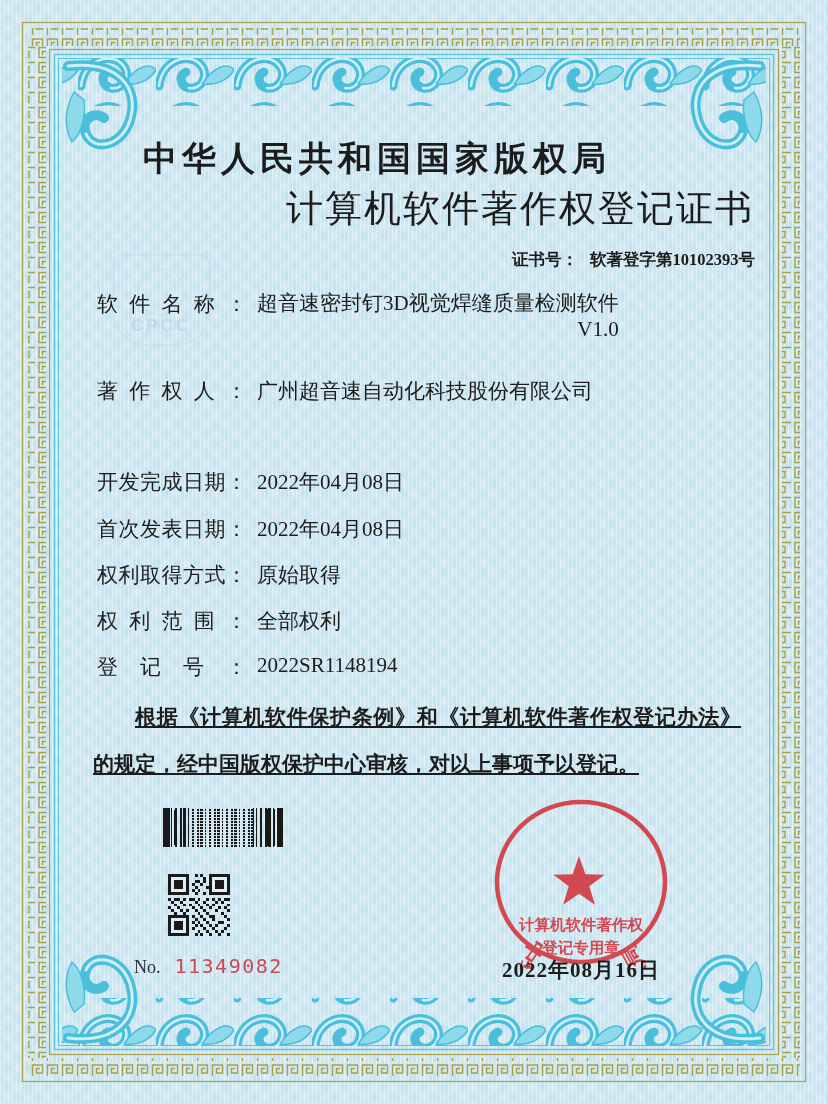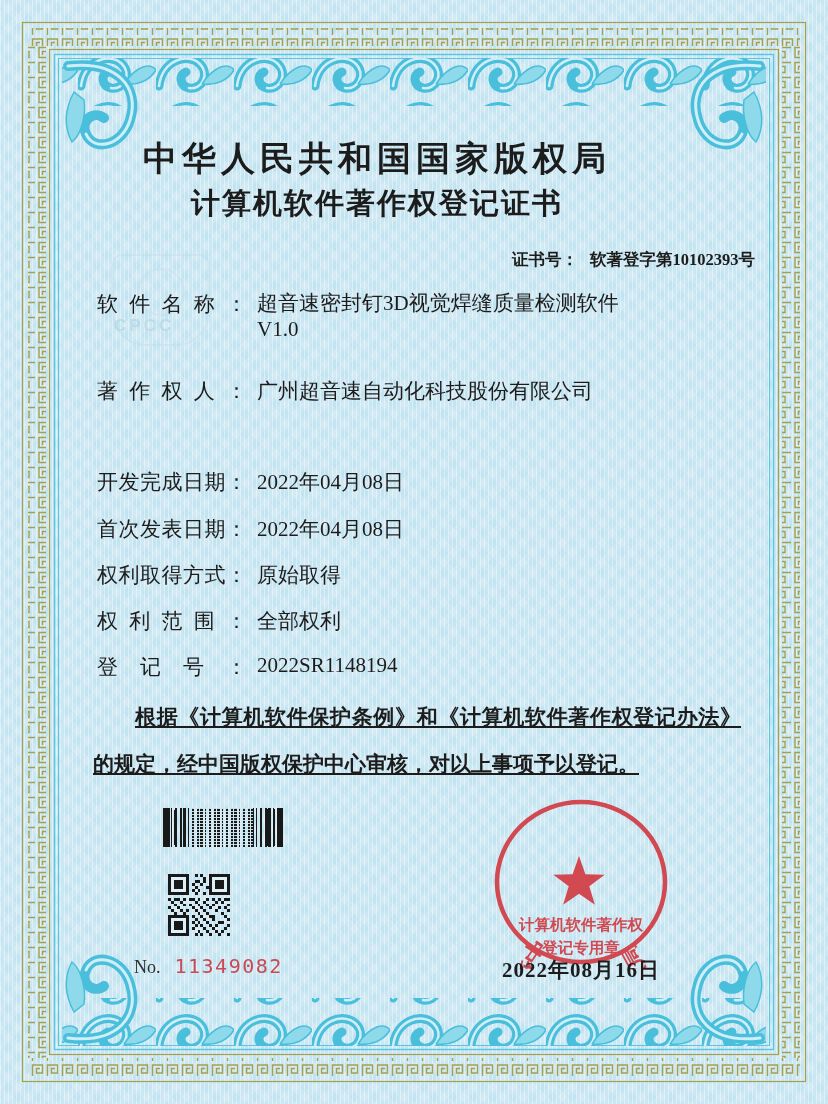--- a/index.html
+++ b/index.html
@@ -9,29 +9,29 @@
     background-image:
       repeating-linear-gradient(90deg, rgba(255,255,255,.40) 0 1px, rgba(255,255,255,0) 1px 4px),
       repeating-linear-gradient(45deg, rgba(124,200,225,.10) 0 7px, rgba(255,255,255,0) 7px 14px),
       repeating-linear-gradient(-45deg, rgba(124,200,225,.10) 0 7px, rgba(255,255,255,0) 7px 14px);
     font-family:"Liberation Serif","DejaVu Serif",serif;
     color:#1c1c1c;
   }
   .frame{position:absolute;left:0;top:0;width:828px;height:1104px;}
   .authority{position:absolute;left:0;top:136px;width:754px;text-align:center;
     font-size:34px;font-weight:700;letter-spacing:5px;white-space:nowrap;}
-  .cert-title{position:absolute;left:0;top:184px;width:754px;text-align:center;
-    font-size:29px;font-weight:700;letter-spacing:2px;white-space:nowrap;}
+  .cert-title{position:absolute;left:0;top:184px;width:754px;text-align:right;
+    font-size:37px;font-weight:400;letter-spacing:2px;white-space:nowrap;}
   .cert-no{position:absolute;left:504px;top:249px;font-size:16.5px;font-weight:700;white-space:nowrap;margin-left:8px;}
   .cert-no .gap{display:inline-block;width:12px;}
   .row{position:absolute;left:0;width:828px;height:28px;font-size:21px;font-weight:400;}
   .row .lbl{position:absolute;left:97px;width:150px;display:inline-block;
     text-align:justify;text-align-last:justify;white-space:normal;}
   .row .val{position:absolute;left:257px;white-space:nowrap;}
-  .row .val .vline{line-height:26px;}
+  .row .val .vline{line-height:26px;text-align:right;}
   .r-name{top:290px;}
   .r-owner{top:377px;}
   .r-completed{top:468px;}
   .r-published{top:515px;}
   .r-acquired{top:561px;}
   .r-scope{top:607px;}
   .r-regno{top:653px;}
   .statement{position:absolute;left:93px;top:694px;width:648px;
     font-size:21px;font-weight:700;line-height:47px;text-align:justify;text-indent:2em;text-decoration:underline;}
   .barcode{
@@ -50,21 +50,21 @@
   .qr{position:absolute;left:168px;top:874px;width:62px;height:62px;}
   .serial{position:absolute;left:134px;top:954px;white-space:nowrap;}
   .serial .no-prefix{font-size:18px;color:#2e2e2e;font-weight:400;text-align:right;}
   .serial .no-number{font-size:20px;color:#c94a54;font-family:"DejaVu Sans Mono","Liberation Mono",monospace;
     letter-spacing:1.5px;margin-left:10px;}
   .seal{position:absolute;left:494px;top:799px;width:180px;height:170px;}
   .issue-date{position:absolute;left:502px;top:956px;font-size:21px;font-weight:700;
     letter-spacing:1px;white-space:nowrap;}
   .watermark{position:absolute;left:112px;top:254px;width:94px;height:88px;
     border:2px solid rgba(190,220,232,.8);border-radius:10px 10px 34px 34px;
-    opacity:.55;display:flex;flex-direction:column;justify-content:flex-end;align-items:flex-start;
+    opacity:.55;display:flex;flex-direction:column;justify-content:flex-end;align-items:center;
     pointer-events:none;}
   .watermark .wm-circle{position:absolute;top:12px;left:50%;transform:translateX(-50%);
     width:44px;height:44px;border-radius:50%;border:2px solid rgba(195,223,234,.85);}
   .watermark .wm-text{font-size:17px;letter-spacing:3px;color:rgba(170,208,222,.95);
     font-weight:700;margin-bottom:8px;font-family:"Liberation Sans",sans-serif;}
 </style>
 </head>
 <body>
 
 <div class="page">

